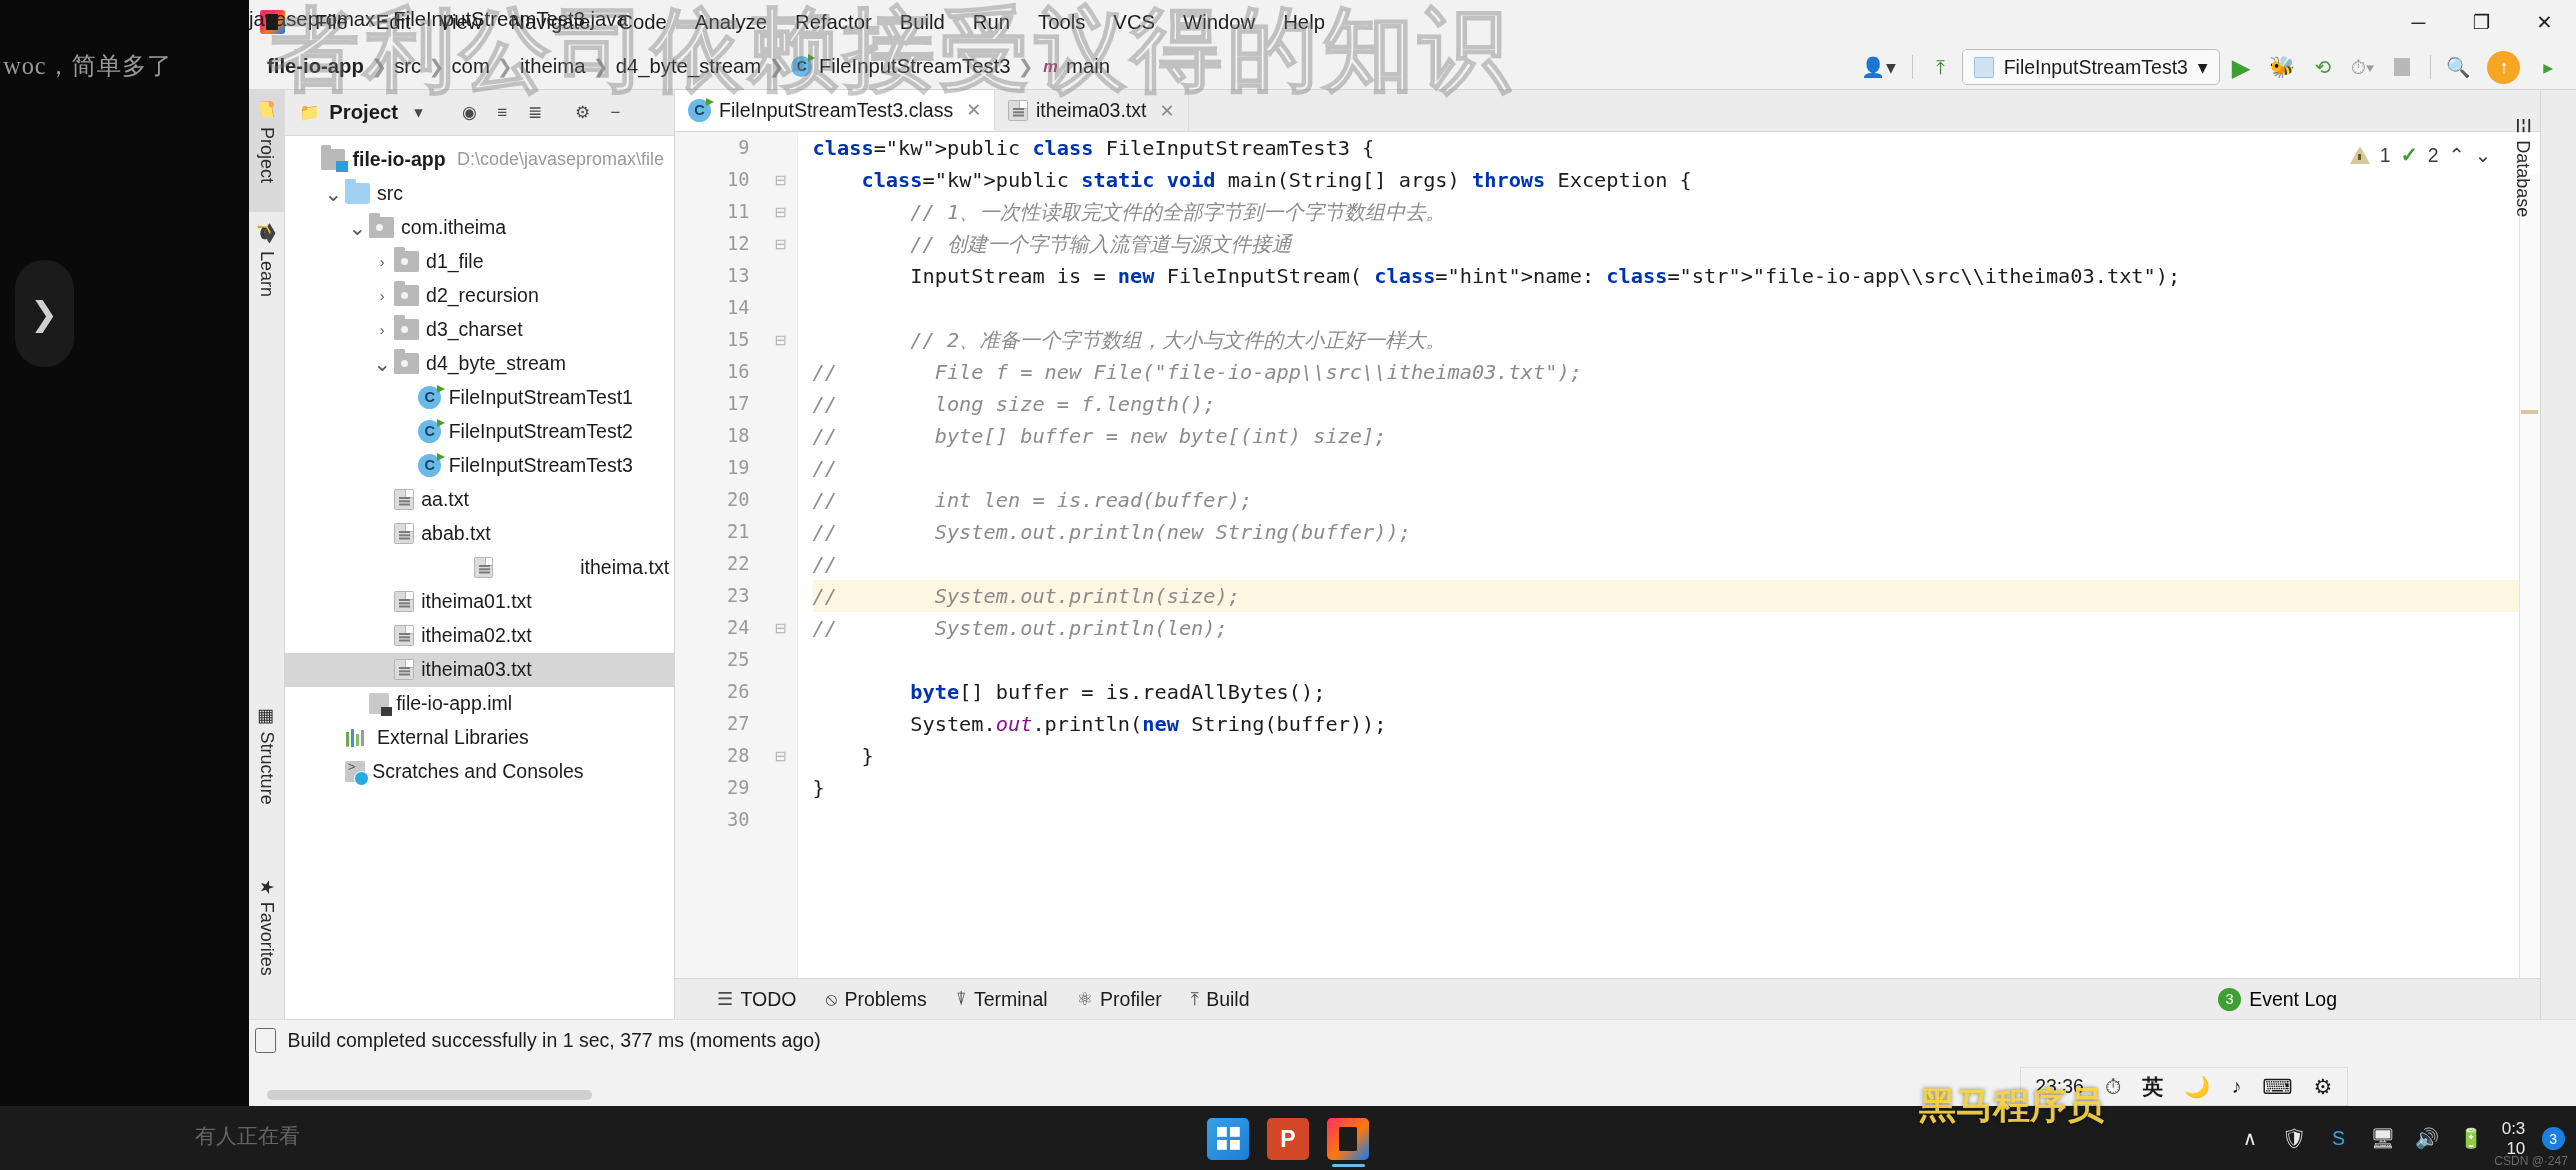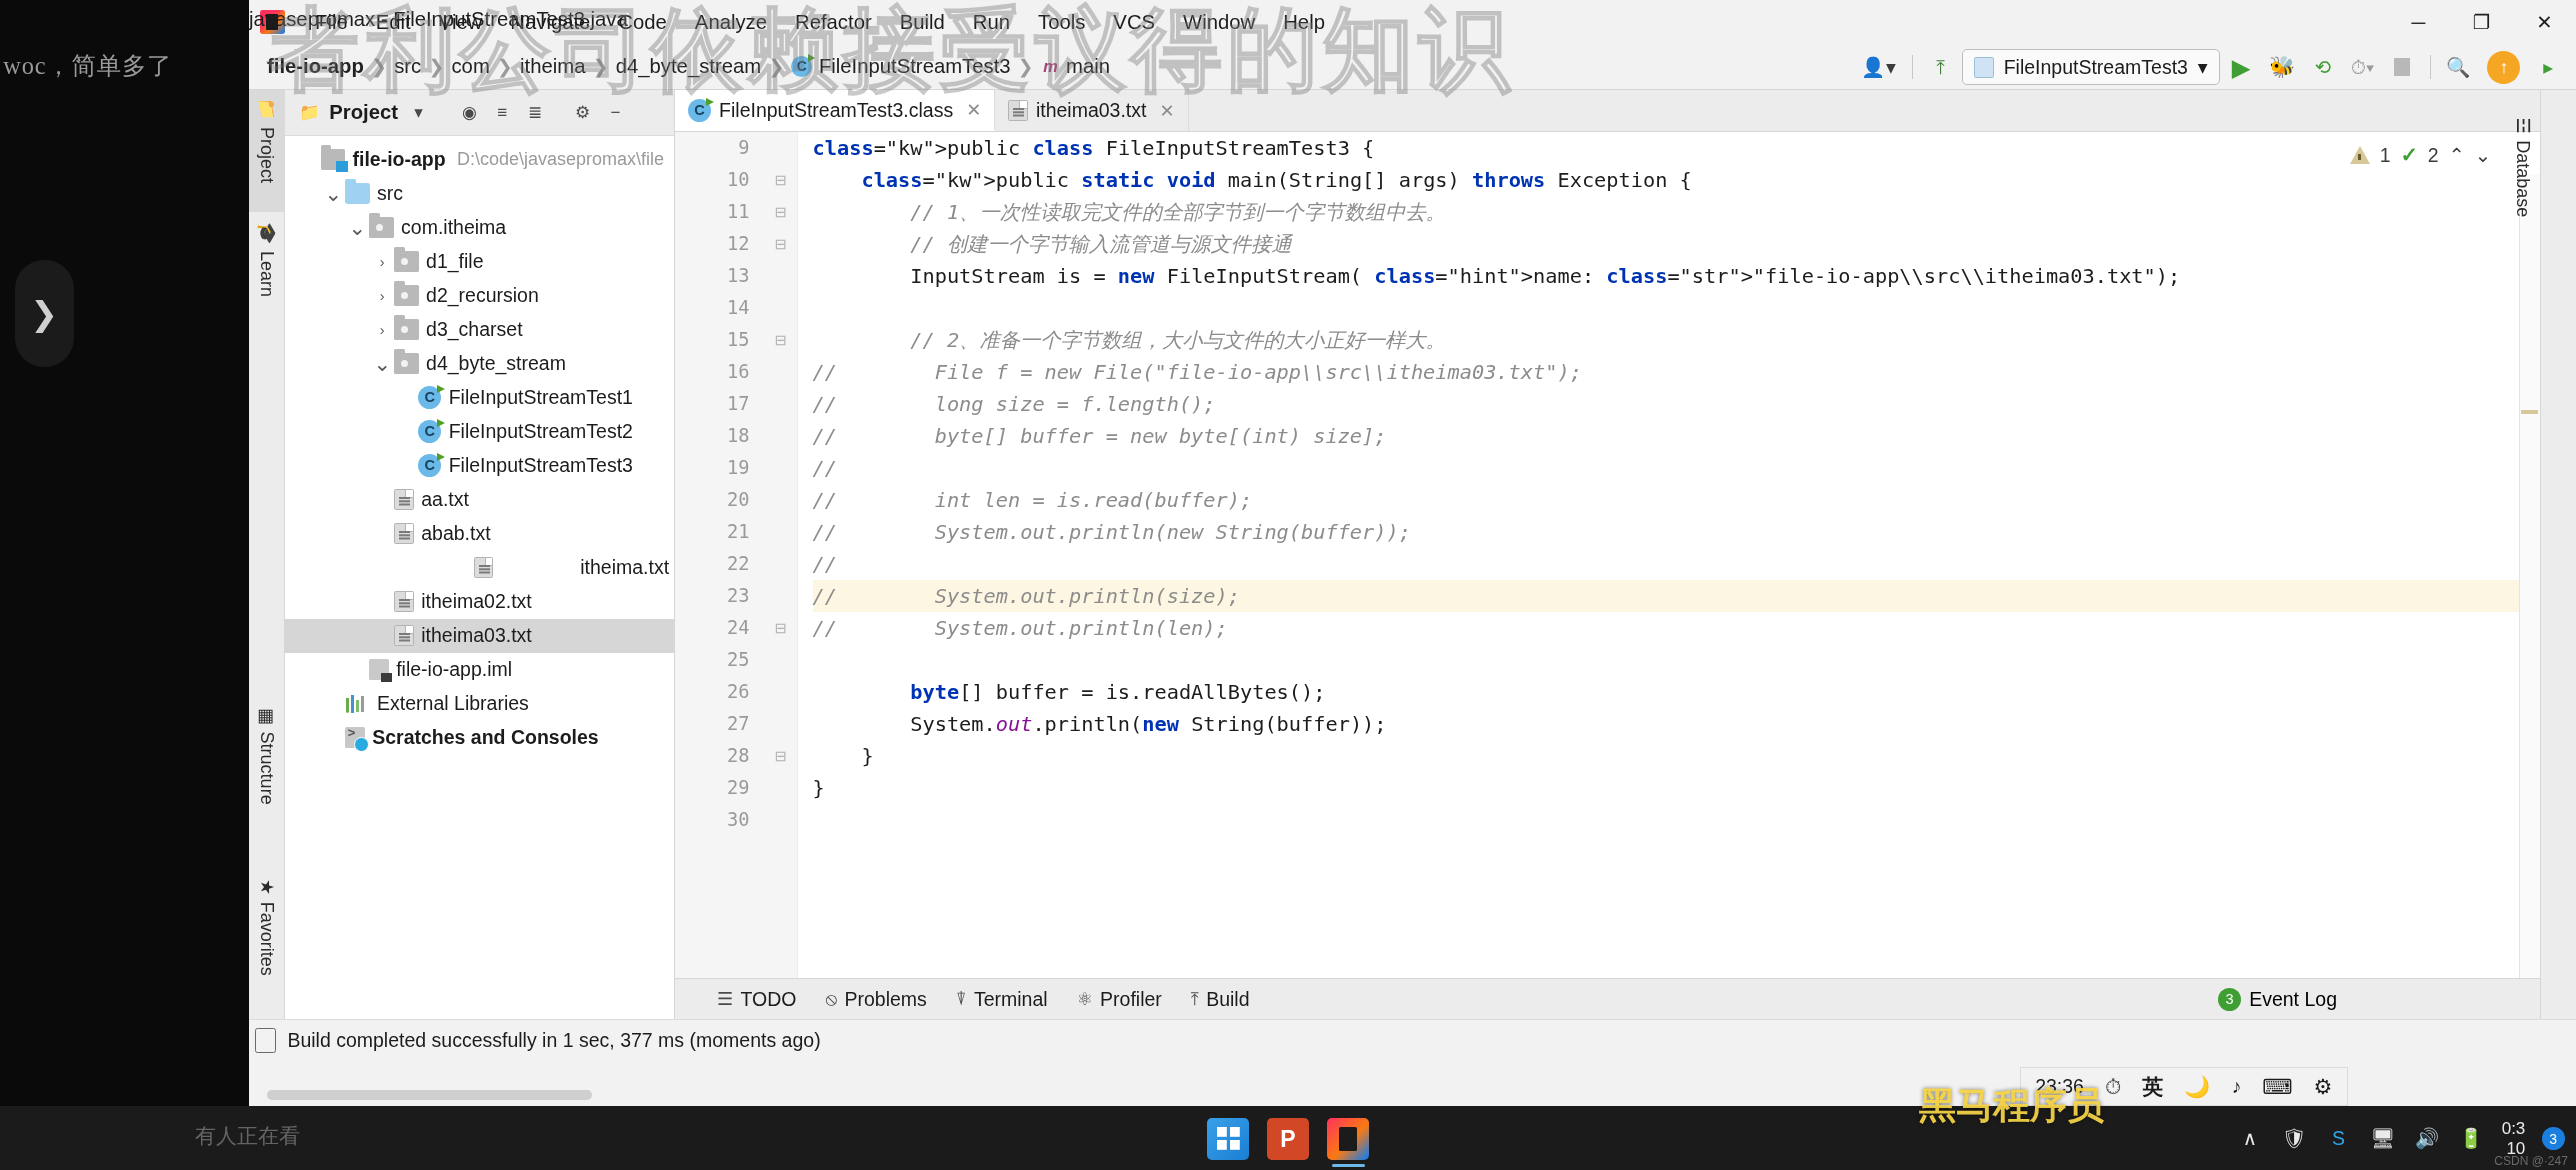--- a/index.html
+++ b/index.html
@@ -428,38 +428,43 @@
               <span>abab.txt</span>
             </div>
             <div class="row" style="padding-left: 85px; justify-content: space-between;">
               <span class="arrow none"></span>
               <span class="fi fi-txt"></span>
               <span>itheima.txt</span>
             </div>
             <div class="row" style="padding-left: 85px;">
               <span class="arrow none"></span>
               <span class="fi fi-txt"></span>
+              <span>itheima01.txt</span>
+            </div>
+            <div class="row" style="padding-left: 85px;">
+              <span class="arrow none"></span>
+              <span class="fi fi-txt"></span>
               <span>itheima02.txt</span>
             </div>
             <div class="row sel" style="padding-left: 85px;">
               <span class="arrow none"></span>
               <span class="fi fi-txt"></span>
               <span>itheima03.txt</span>
             </div>
             <div class="row" style="padding-left: 60px;">
               <span class="arrow none"></span>
               <span class="fi fi-iml"></span>
               <span>file-io-app.iml</span>
             </div>
             <div class="row" style="padding-left: 36px;">
               <span class="arrow none"></span>
               <span class="fi fi-lib"></span>
               <span>External Libraries</span>
             </div>
-            <div class="row" style="padding-left: 36px; font-weight: bold;">
+            <div class="row" style="padding-left: 36px;">
               <span class="arrow none"></span>
               <span class="fi fi-scr"></span>
               <span>Scratches and Consoles</span>
             </div>
           </div>
         <div class="pp-scroll"></div>
       </div>
 
       <div class="editor-col">
         <div class="tabstrip">

